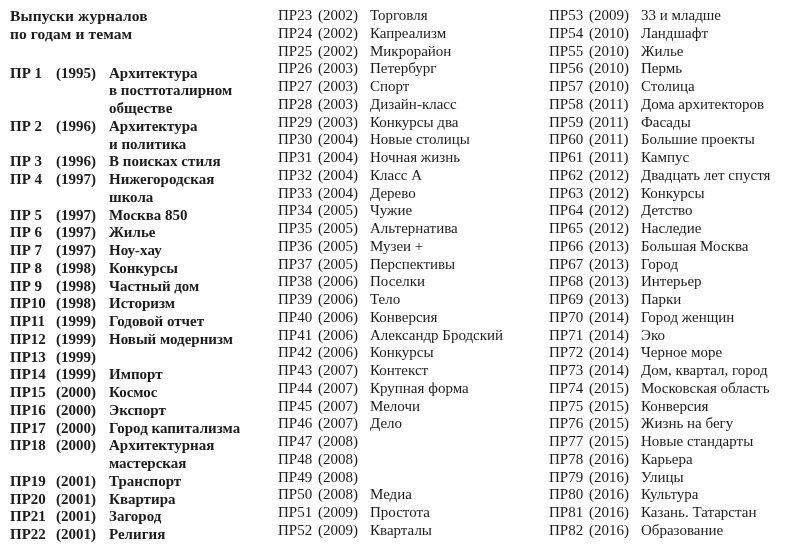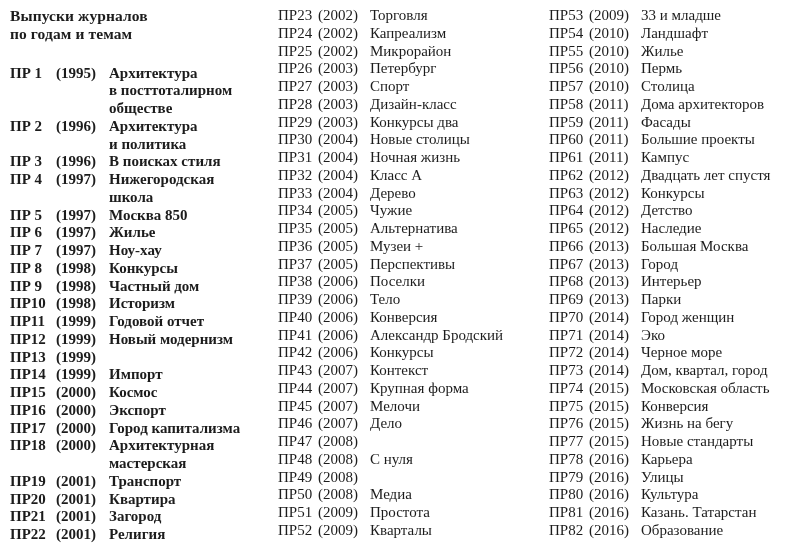--- a/index.html
+++ b/index.html
@@ -337,21 +337,20 @@
   </div>
 
   <div class="entry">
     <span class="code">ПР47</span>
     <span class="year">(2008)</span>
   </div>
 
   <div class="entry">
     <span class="code">ПР48</span>
     <span class="year">(2008)</span>
-    <span class="title">С нуля</span>
   </div>
 
   <div class="entry">
     <span class="code">ПР49</span>
     <span class="year">(2008)</span>
   </div>
 
   <div class="entry">
     <span class="code">ПР50</span>
     <span class="year">(2008)</span>

